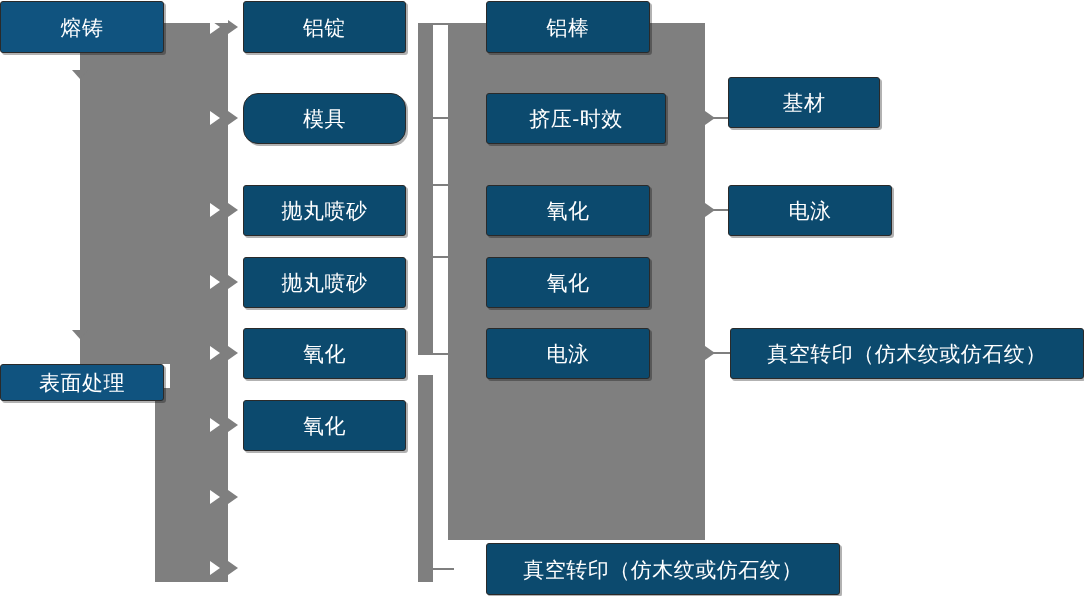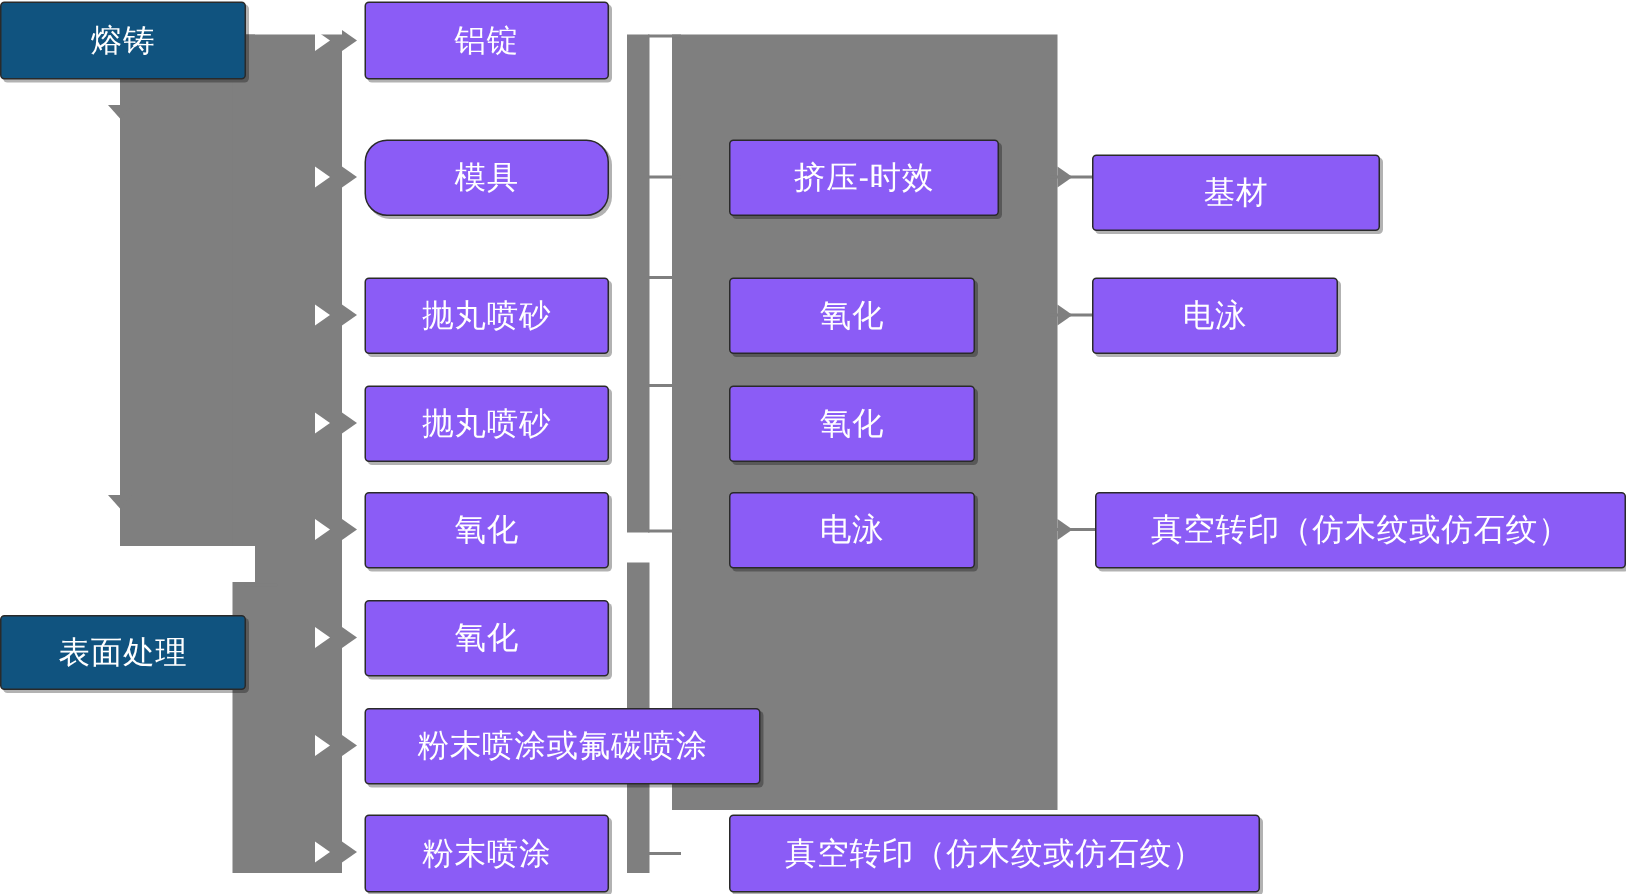--- a/index.html
+++ b/index.html
@@ -20,21 +20,21 @@
     font-size:21px;
     line-height:1;
     letter-spacing:0.5px;
     border-radius:3px;
     border:1px solid #2a2a2a;
     box-shadow:2px 2px 0 rgba(0,0,0,0.30);
     white-space:nowrap;
     z-index:5;
   }
   .box.dark{ background:#10537f; }
-  .box.mid { background:#8b5cf6;justify-content:center; }
+  .box.mid { background:#0c4a6e;justify-content:center; }
 
   
   .gray{ position:absolute; background:#7f7f7f; z-index:1; }
 
   
   .arrow-r{
     position:absolute;z-index:4;
     width:0;height:0;
     border-top:7px solid transparent;
     border-bottom:7px solid transparent;
@@ -104,21 +104,21 @@
   <div class="arrow-r" style="left:705px;top:111px;"></div>
   <div class="arrow-r" style="left:705px;top:203px;"></div>
   <div class="arrow-r" style="left:705px;top:346px;"></div>
   <div class="line-h" style="left:700px;top:117px;width:28px;"></div>
   <div class="line-h" style="left:700px;top:209px;width:28px;"></div>
   <div class="line-h" style="left:700px;top:352px;width:30px;"></div>
 
   <div class="box dark" style="left:0px;top:1px;width:164px;height:52px;text-align:center;">
     <span>熔铸</span>
   </div>
-  <div class="box dark" style="left:0px;top:364px;width:164px;height:50px;margin-top:46px;">
+  <div class="box dark" style="left:0px;top:364px;width:164px;height:37px;">
     <span>表面处理</span>
   </div>
 
   <div class="box mid" style="left:243px;top:1px;width:163px;height:52px;">
     <span>铝锭</span>
   </div>
   <div class="box mid" style="left:243px;top:93px;width:163px;height:51px;border-radius:15px;">
     <span>模具</span>
   </div>
   <div class="box mid" style="left:243px;top:185px;width:163px;height:51px;">
@@ -126,44 +126,41 @@
   </div>
   <div class="box mid" style="left:243px;top:257px;width:163px;height:51px;">
     <span>抛丸喷砂</span>
   </div>
   <div class="box mid" style="left:243px;top:328px;width:163px;height:51px;">
     <span>氧化</span>
   </div>
   <div class="box mid" style="left:243px;top:400px;width:163px;height:51px;">
     <span>氧化</span>
   </div>
-  <div class="box mid" style="left:243px;top:472px;width:264px;height:51px;">
-    <span>粉末喷涂或氟碳喷涂</span>
+
+  <div class="box mid" style="left:486px;top:1px;width:164px;height:52px;">
+    <span>铝棒</span>
   </div>
-  <div class="box mid" style="left:243px;top:543px;width:163px;height:52px;">
-    <span>粉末喷涂</span>
-  </div>
-
   <div class="box mid" style="left:486px;top:93px;width:180px;height:51px;">
     <span>挤压-时效</span>
   </div>
   <div class="box mid" style="left:486px;top:185px;width:164px;height:51px;">
     <span>氧化</span>
   </div>
   <div class="box mid" style="left:486px;top:257px;width:164px;height:51px;">
     <span>氧化</span>
   </div>
   <div class="box mid" style="left:486px;top:328px;width:164px;height:51px;">
     <span>电泳</span>
   </div>
   <div class="box mid" style="left:486px;top:543px;width:354px;height:52px;">
     <span>真空转印（仿木纹或仿石纹）</span>
   </div>
 
-  <div class="box mid" style="left:728px;top:103px;width:192px;height:51px;">
+  <div class="box mid" style="left:728px;top:77px;width:152px;height:51px;">
     <span>基材</span>
   </div>
   <div class="box mid" style="left:728px;top:185px;width:164px;height:51px;">
     <span>电泳</span>
   </div>
   <div class="box mid" style="left:730px;top:328px;width:354px;height:51px;">
     <span>真空转印（仿木纹或仿石纹）</span>
   </div>
 
 </div>

